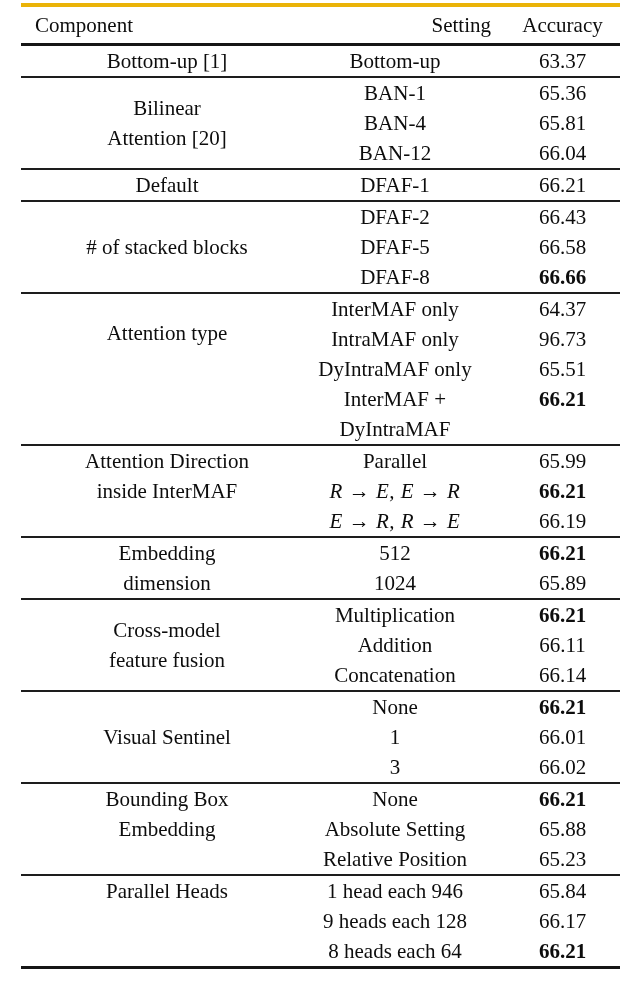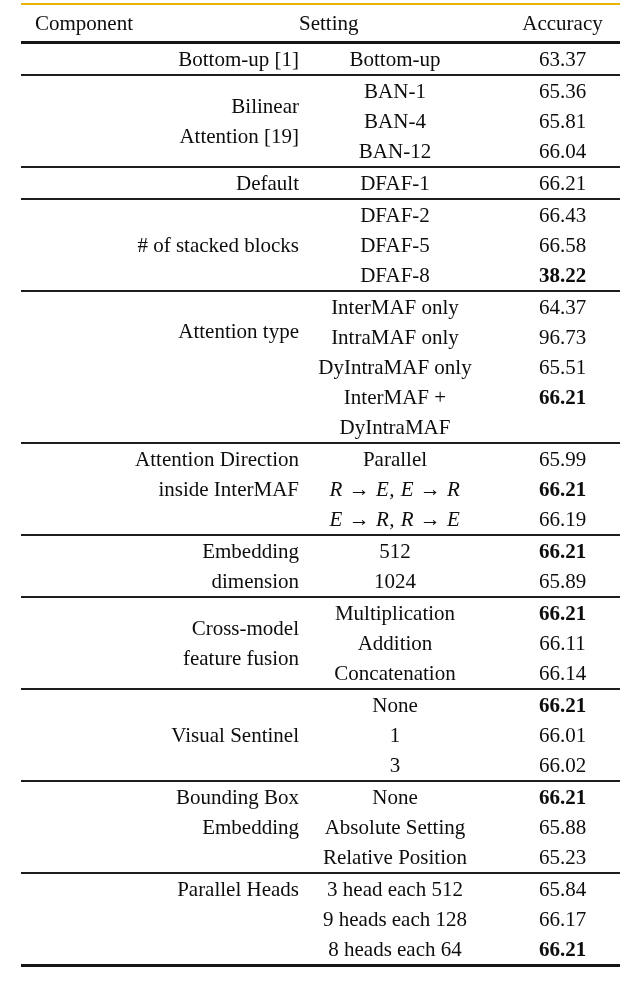--- a/index.html
+++ b/index.html
@@ -17,21 +17,21 @@
     overflow: hidden;
   }
   table.ablation {
     position: absolute;
     left: 21px;
     top: 3px;
     width: 599px;
     border-collapse: collapse;
     font-size: 21px;
     color: #0d0d0d;
-    border-top: 2px solid #eab308;
+    border-top: 4px solid #eab308;
     border-bottom: 3px solid #161616;
   }
   thead {
     border-bottom: 3px solid #161616;
   }
   tbody {
     border-bottom: 2px solid #1d1d1d;
   }
   tbody:last-child {
     border-bottom: none;
@@ -44,36 +44,36 @@
     white-space: pre-line;
   }
   thead th {
     height: 36px;
     line-height: 36px;
   }
   col.c-comp   { width: 278px; }
   col.c-set    { width: 192px; }
   col.c-acc    { width: 129px; }
   .comp {
-    text-align: right;
+    text-align: center;
     padding-left: 14px;
   }
   .vmid { vertical-align: middle; }
   .padtop { padding-top: 24px; }
   .set {
     text-align: center;
   }
   .acc {
     text-align: center;
     padding-left: 14px;
   }
   .bold { font-weight: bold; }
   .math { font-style: italic; letter-spacing: 0.5px; text-align: center; }
   th.h-comp { text-align: left; padding-left: 14px; }
-  th.h-set  { text-align: left; }
+  th.h-set  { text-align: right; }
   th.h-acc  { text-align: center; padding-left: 14px; margin-top: 24px; }
 </style>
 </head>
 <body>
 
 <div class="page">
   <table class="ablation">
     <colgroup>
       <col class="c-comp">
         <col class="c-set">
@@ -91,21 +91,21 @@
       <tr>
         <td class="comp">Bottom-up [1]</td>
         <td class="set">Bottom-up</td>
         <td class="acc">63.37</td>
       </tr>
     </tbody>
 
     <tbody>
       <tr>
         <td class="comp vmid" rowspan="3">Bilinear
-Attention [19]</td>
+Attention [20]</td>
         <td class="set">BAN-1</td>
         <td class="acc">65.36</td>
       </tr>
       <tr>
         <td class="set">BAN-4</td>
         <td class="acc">65.81</td>
       </tr>
       <tr>
         <td class="set">BAN-12</td>
         <td class="acc">66.04</td>
@@ -125,21 +125,21 @@
         <td class="comp vmid" rowspan="3"># of stacked blocks</td>
         <td class="set">DFAF-2</td>
         <td class="acc">66.43</td>
       </tr>
       <tr>
         <td class="set">DFAF-5</td>
         <td class="acc">66.58</td>
       </tr>
       <tr>
         <td class="set">DFAF-8</td>
-        <td class="acc bold">38.22</td>
+        <td class="acc bold">66.66</td>
       </tr>
     </tbody>
 
     <tbody>
       <tr>
         <td class="comp padtop" rowspan="4">Attention type</td>
         <td class="set">InterMAF only</td>
         <td class="acc">64.37</td>
       </tr>
       <tr>
@@ -233,21 +233,21 @@
       </tr>
       <tr>
         <td class="set">Relative Position</td>
         <td class="acc">65.23</td>
       </tr>
     </tbody>
 
     <tbody>
       <tr>
         <td class="comp" rowspan="3">Parallel Heads</td>
-        <td class="set">3 head each 512</td>
+        <td class="set">1 head each 946</td>
         <td class="acc">65.84</td>
       </tr>
       <tr>
         <td class="set">9 heads each 128</td>
         <td class="acc">66.17</td>
       </tr>
       <tr>
         <td class="set">8 heads each 64</td>
         <td class="acc bold">66.21</td>
       </tr>

